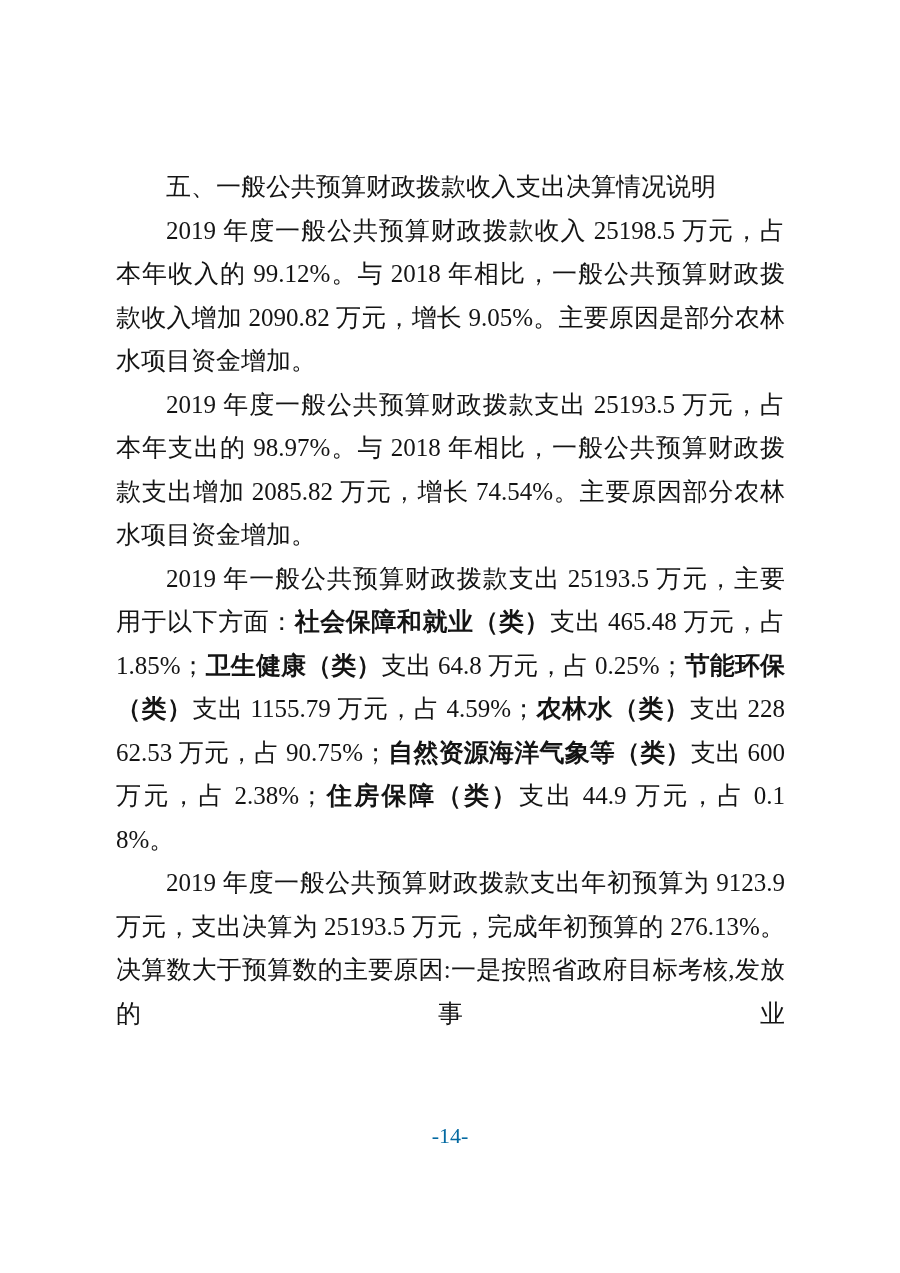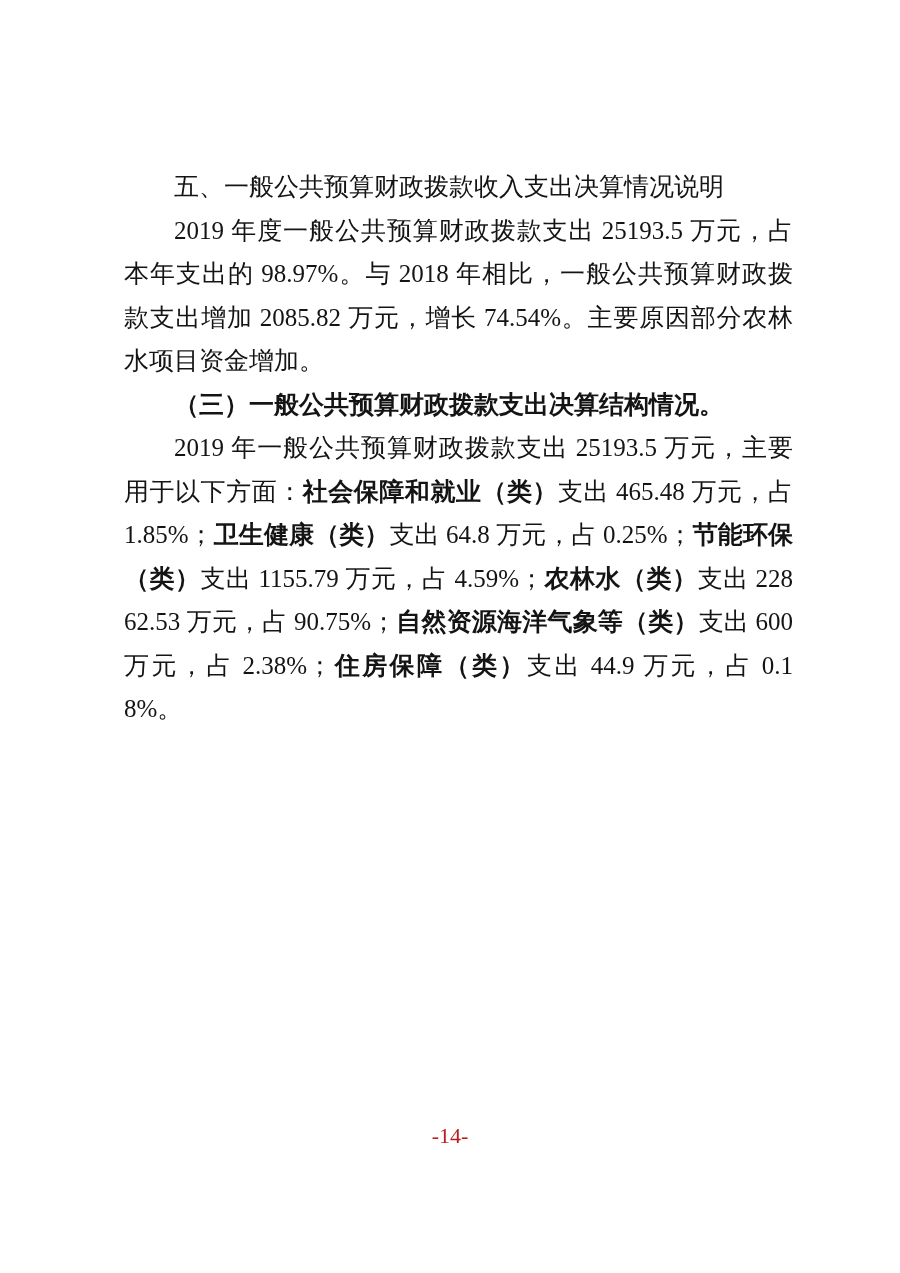--- a/index.html
+++ b/index.html
@@ -13,21 +13,21 @@
     font-family: "Liberation Serif", "DejaVu Serif", serif;
     color: #141414;
   }
   .page {
     position: absolute;
     inset: 0;
     background: #ffffff;
   }
   .doc {
     position: absolute;
-    left: 124px;
+    left: 116px;
     top: 165px;
     width: 669px;
     font-size: 25px;
     line-height: 43.5px;
     text-align: justify;
   }
   .doc p {
     margin: 0;
     padding: 0;
     text-indent: 2em;
@@ -45,27 +45,28 @@
   .run { font-weight: inherit; }
   .run.bold { font-weight: bold; }
   .page-footer {
     position: absolute;
     left: 0;
     top: 1121px;
     width: 900px;
     text-align: center;
     font-size: 22px;
     line-height: 30px;
-    color: #b91c1c;
+    color: #0369a1;
   }
 </style>
 </head>
 <body>
 
 <div class="page">
   <div class="doc">
       <p class="section-heading"><span class="run">五、一般公共预算财政拨款收入支出决算情况说明</span></p>
+      <p class="paragraph"><span class="run">2019 年度一般公共预算财政拨款收入 25198.5 万元，占本年收入的 99.12%。与 2018 年相比，一般公共预算财政拨款收入增加 2090.82 万元，增长 9.05%。主要原因是部分农林水项目资金增加。</span></p>
       <p class="paragraph"><span class="run">2019 年度一般公共预算财政拨款支出 25193.5 万元，占本年支出的 98.97%。与 2018 年相比，一般公共预算财政拨款支出增加 2085.82 万元，增长 74.54%。主要原因部分农林水项目资金增加。</span></p>
-      <p class="subsection-heading"><span class="run bold">（三）一般公共预算财政拨款支出决算结构情况。</span></p>
       <p class="paragraph"><span class="run">2019 年一般公共预算财政拨款支出 25193.5 万元，主要用于以下方面：</span><span class="run bold">社会保障和就业（类）</span><span class="run">支出 465.48 万元，占 1.85%；</span><span class="run bold">卫生健康（类）</span><span class="run">支出 64.8 万元，占 0.25%；</span><span class="run bold">节能环保（类）</span><span class="run">支出 1155.79 万元，占 4.59%；</span><span class="run bold">农林水（类）</span><span class="run">支出 22862.53 万元，占 90.75%；</span><span class="run bold">自然资源海洋气象等（类）</span><span class="run">支出 600 万元，占 2.38%；</span><span class="run bold">住房保障（类）</span><span class="run">支出 44.9 万元，占 0.18%。</span></p>
+      <p class="paragraph continues"><span class="run">2019 年度一般公共预算财政拨款支出年初预算为 9123.9 万元，支出决算为 25193.5 万元，完成年初预算的 276.13%。决算数大于预算数的主要原因:一是按照省政府目标考核,发放的事业</span></p>
     </div>
   <div class="page-footer">-14-</div>
 </div>
 
 </body></html>

